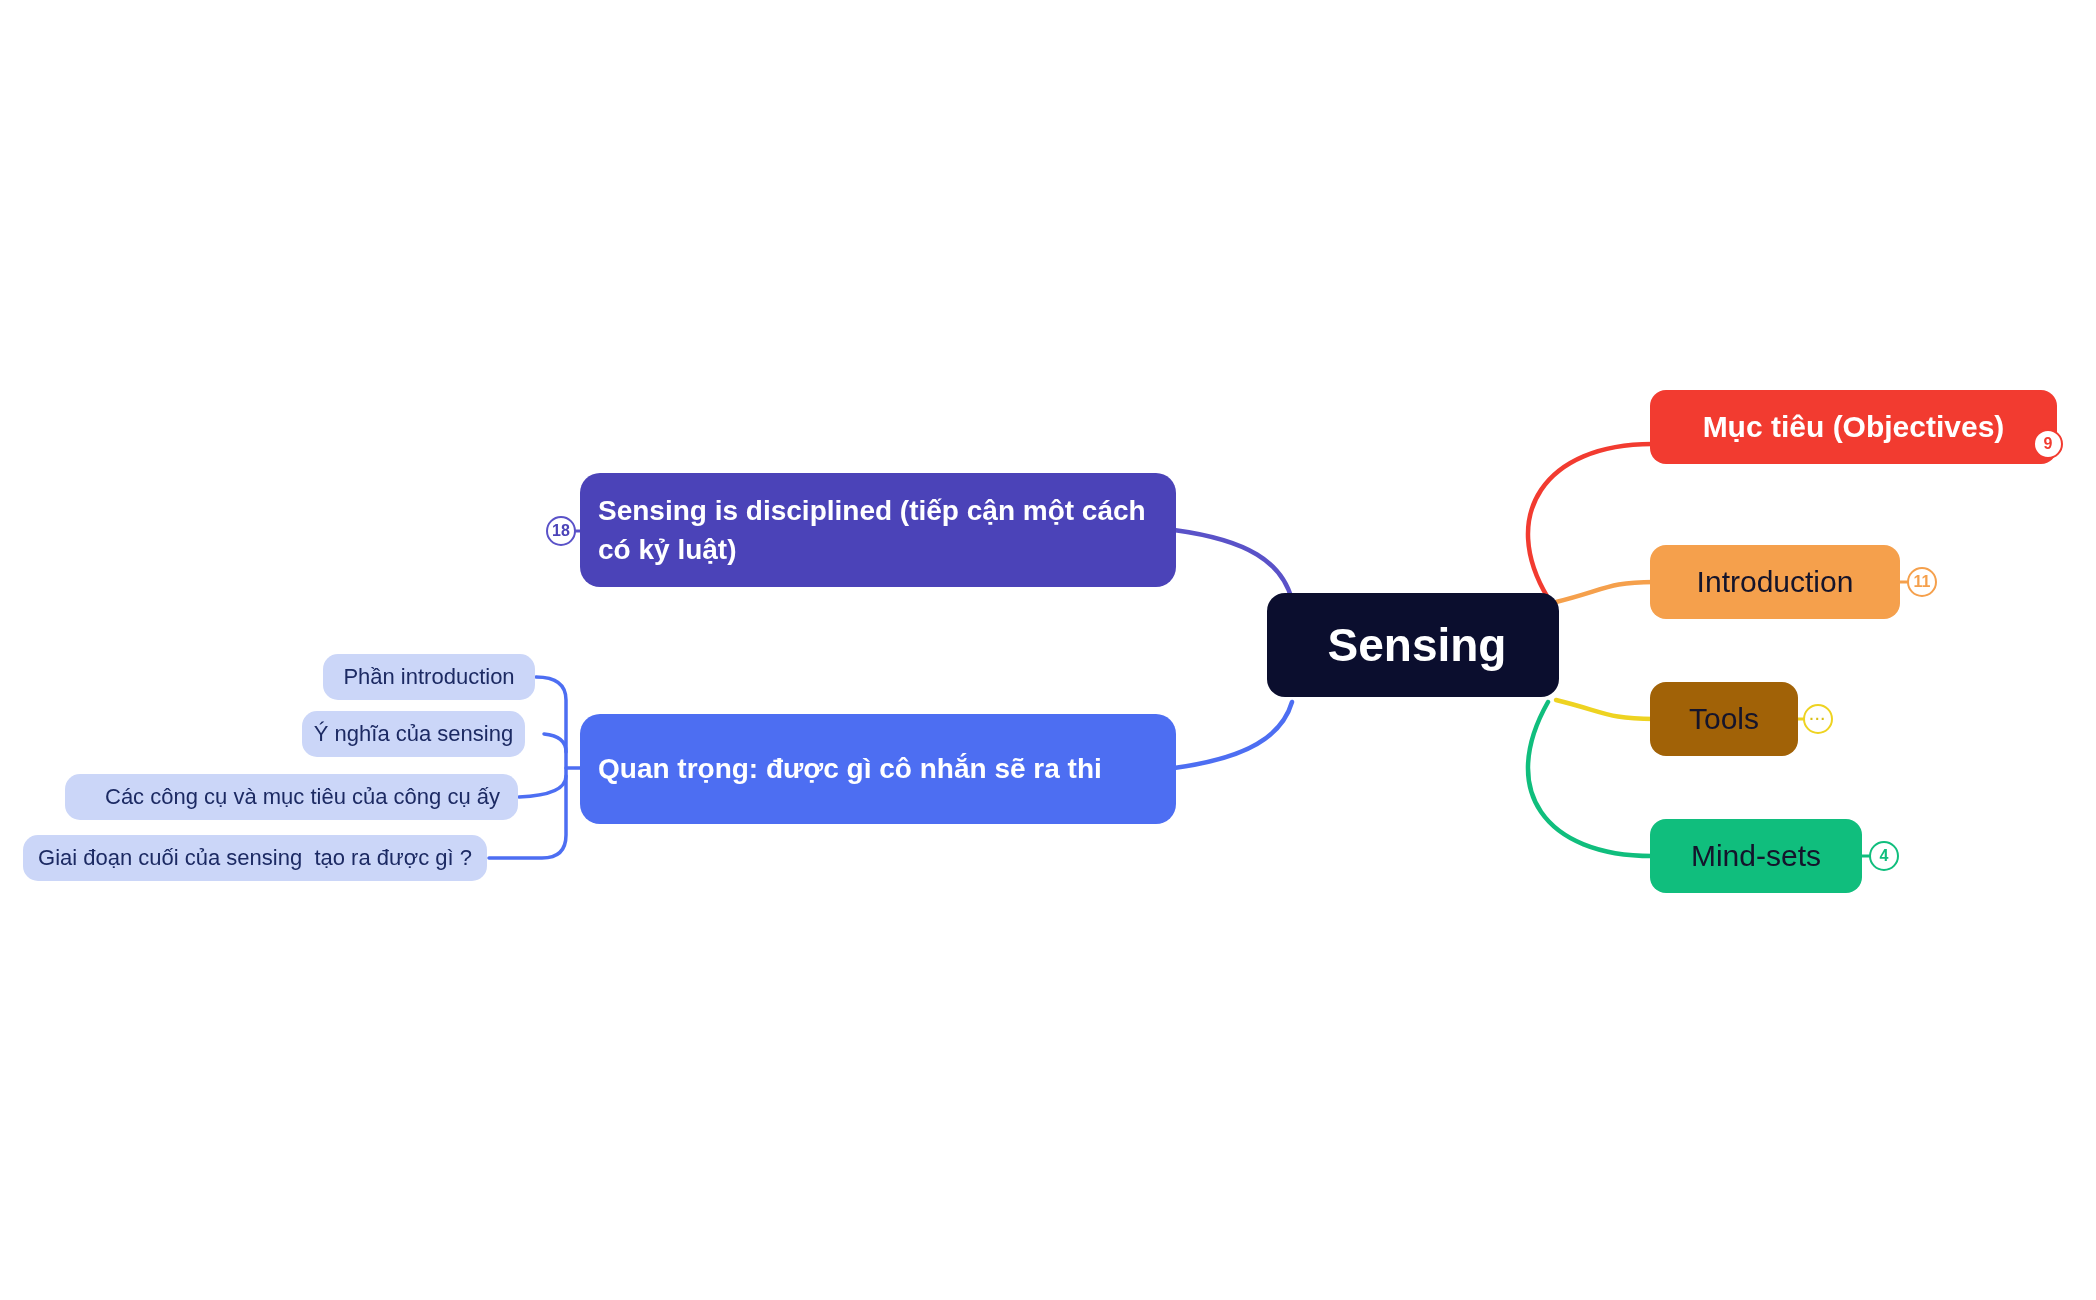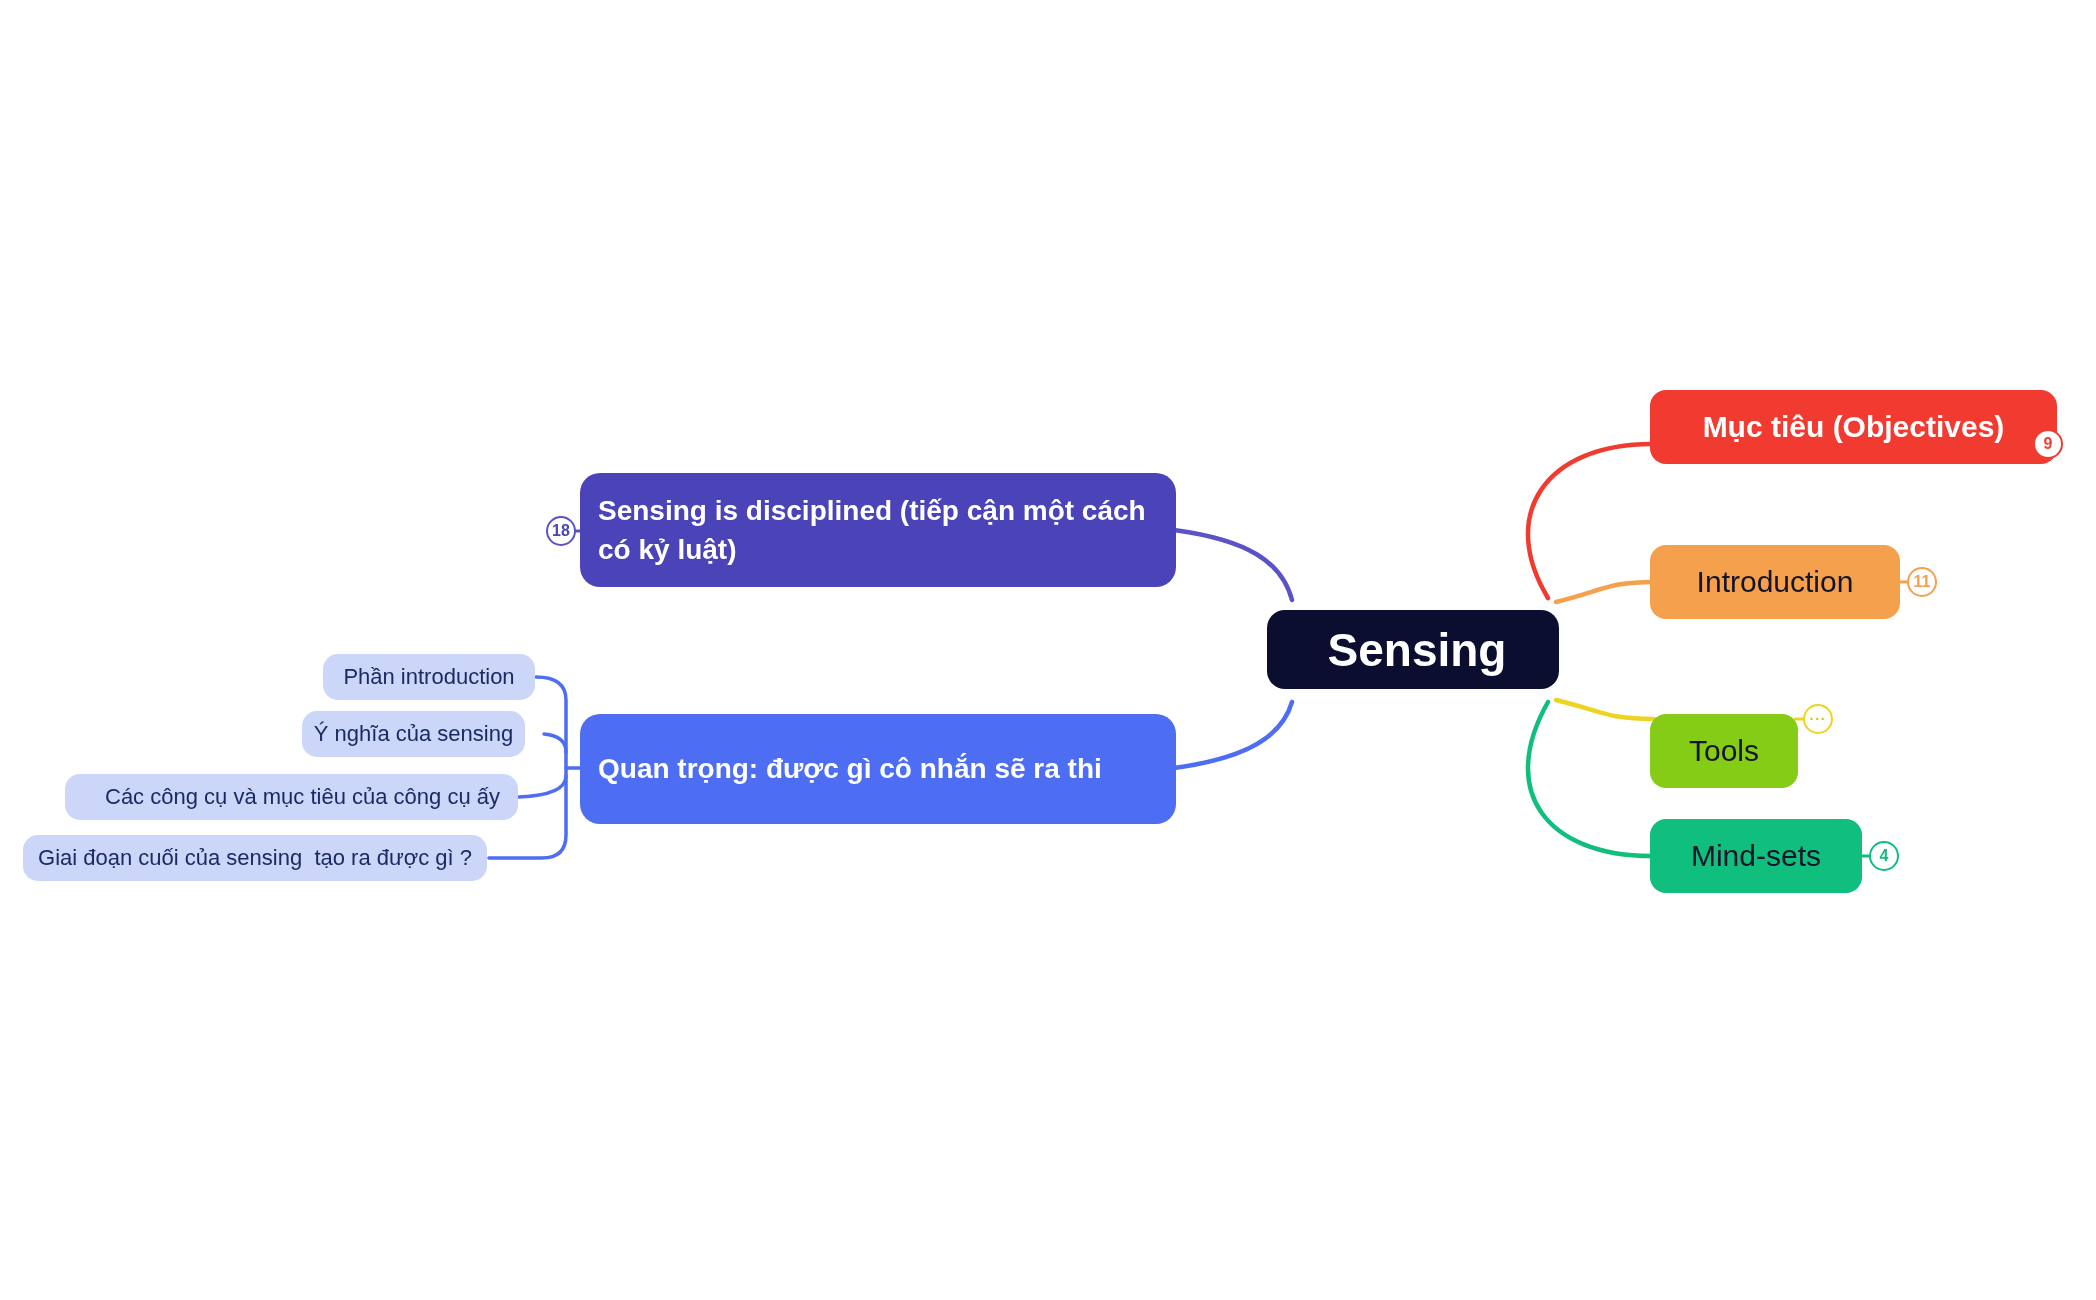--- a/index.html
+++ b/index.html
@@ -18,21 +18,21 @@
   }
   .center-text{justify-content:center;text-align:center;}
   .root{
     background:#0B0E2E;color:#ffffff;
     border-radius:18px;
     font-size:46px;font-weight:700;
   }
   .branch{border-radius:16px;font-size:30px;font-weight:500;color:#14142B;}
   .c-red{background:#F23B30;color:#ffffff;font-weight:600;}
   .c-orange{background:#F5A04C;}
-  .c-yellow{background:#84cc16;margin-top:32px;}
+  .c-yellow{background:#a16207;}
   .c-green{background:#10BE7D;}
   .bignode{
     border-radius:20px;
     color:#ffffff;font-size:28px;font-weight:700;line-height:1.4;
     padding:0 18px;
   }
   .c-purple{background:#4B43B8;}
   .c-blue{background:#4D6EF2;}
   .pill{
     background:#CBD6F8;color:#1C2A63;
@@ -73,21 +73,21 @@
     <path d="M 519 797 Q 566 795 566 776" stroke="#4D6EF2" stroke-width="3.5" fill="none" stroke-linecap="round"></path>
     <path d="M 566 768 L 581 768" stroke="#4D6EF2" stroke-width="3.5" fill="none" stroke-linecap="round"></path>
 
     <path d="M 2026 444 L 2038 444" stroke="#F23B30" stroke-width="3" fill="none"></path>
     <path d="M 1896 582 L 1910 582" stroke="#F5A04C" stroke-width="3" fill="none"></path>
     <path d="M 1794 719 L 1806 719" stroke="#EED321" stroke-width="3" fill="none"></path>
     <path d="M 1858 856 L 1872 856" stroke="#10BE7D" stroke-width="3" fill="none"></path>
     <path d="M 574 531 L 584 531" stroke="#5A52C8" stroke-width="3" fill="none"></path>
   </svg>
 
-  <div class="node root center-text" style="left:1267px;top:610px;width:292px;height:79px;padding-left:8px;">Sensing</div>
+  <div class="node root center-text" style="left:1267px;top:593px;width:292px;height:104px;padding-left:8px;">Sensing</div>
 
   <div class="node branch c-red center-text" style="left:1650px;top:390px;width:407px;height:74px;">Mục tiêu (Objectives)</div>
   <div class="badge b-red" style="left:2033px;top:429px;">9</div>
 
   <div class="node branch c-orange center-text" style="left:1650px;top:545px;width:250px;height:74px;">Introduction</div>
   <div class="badge b-orange" style="left:1907px;top:567px;">11</div>
 
   <div class="node branch c-yellow center-text" style="left:1650px;top:682px;width:148px;height:74px;">Tools</div>
   <div class="badge b-yellow" style="left:1803px;top:704px;">···</div>
 

